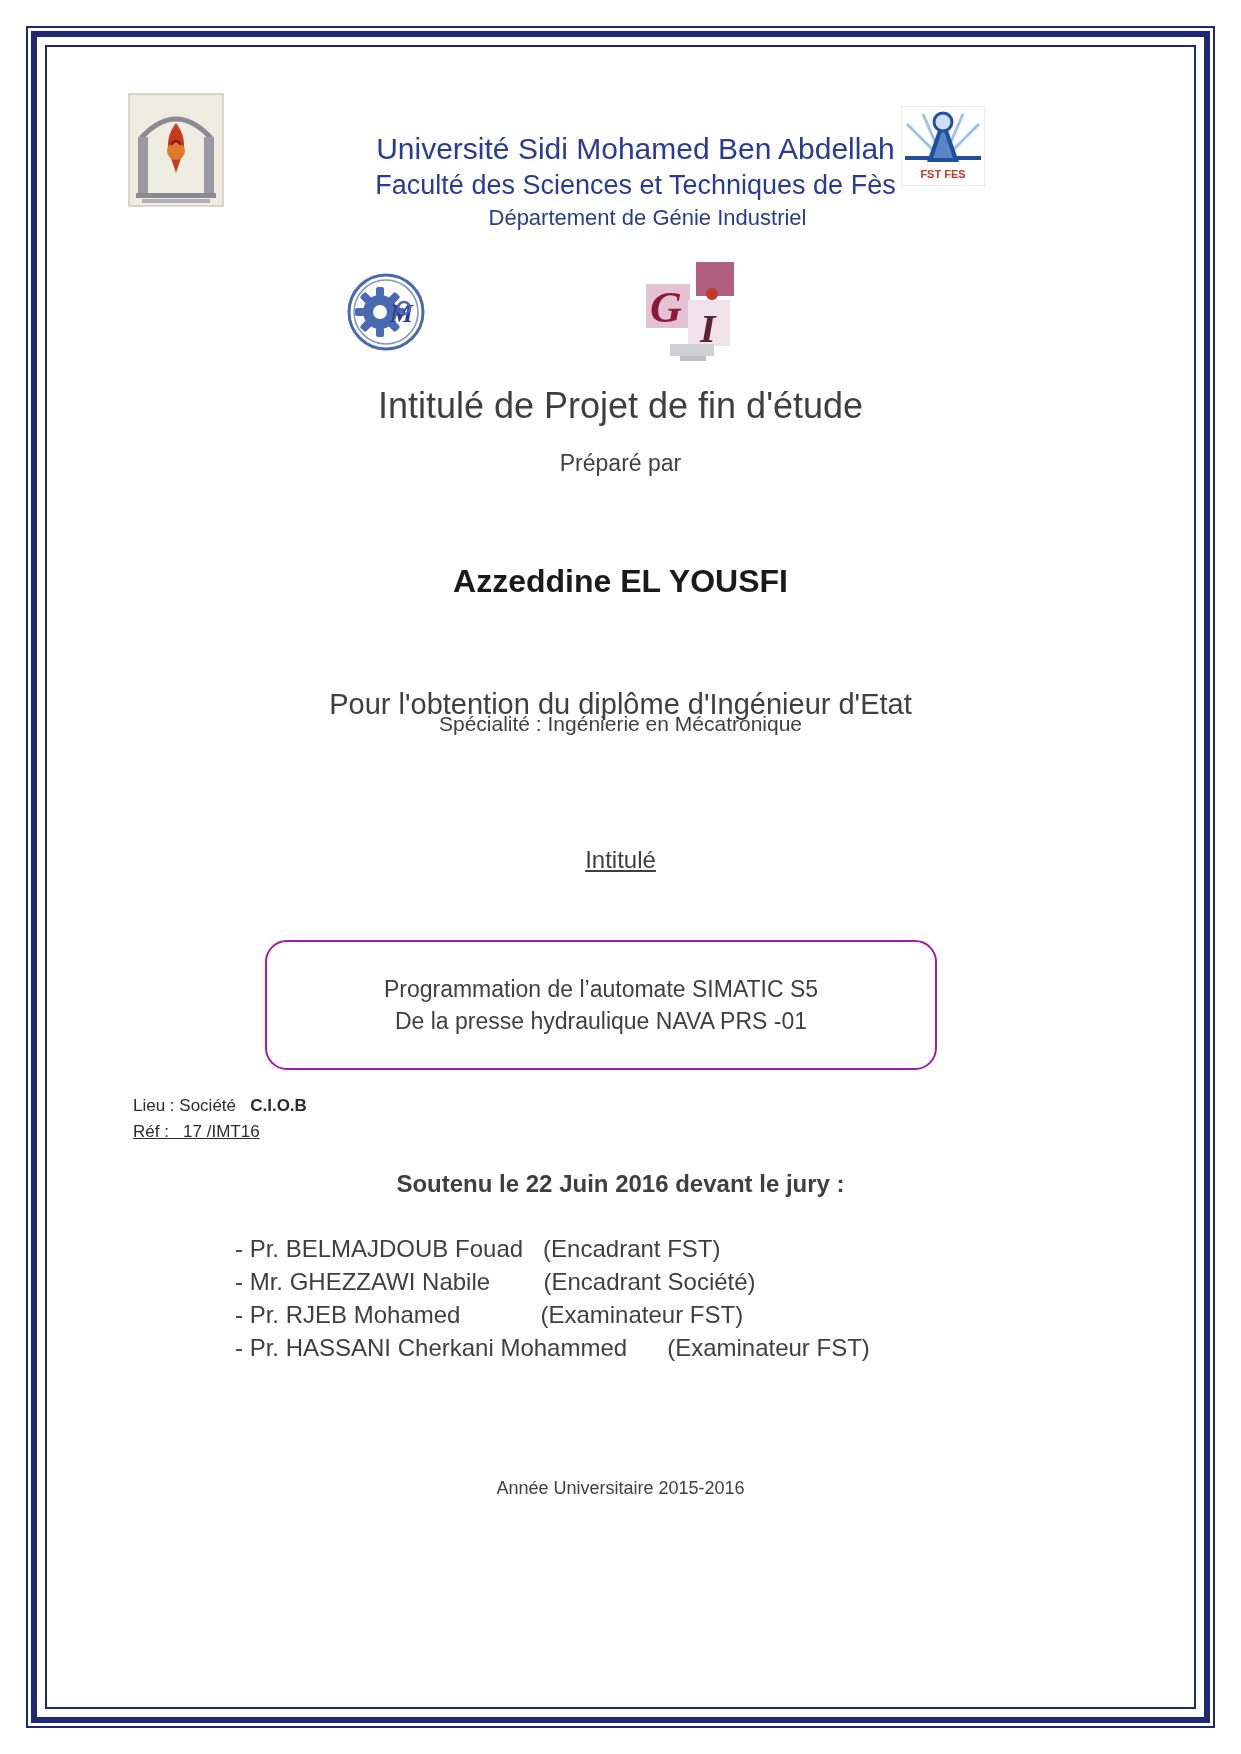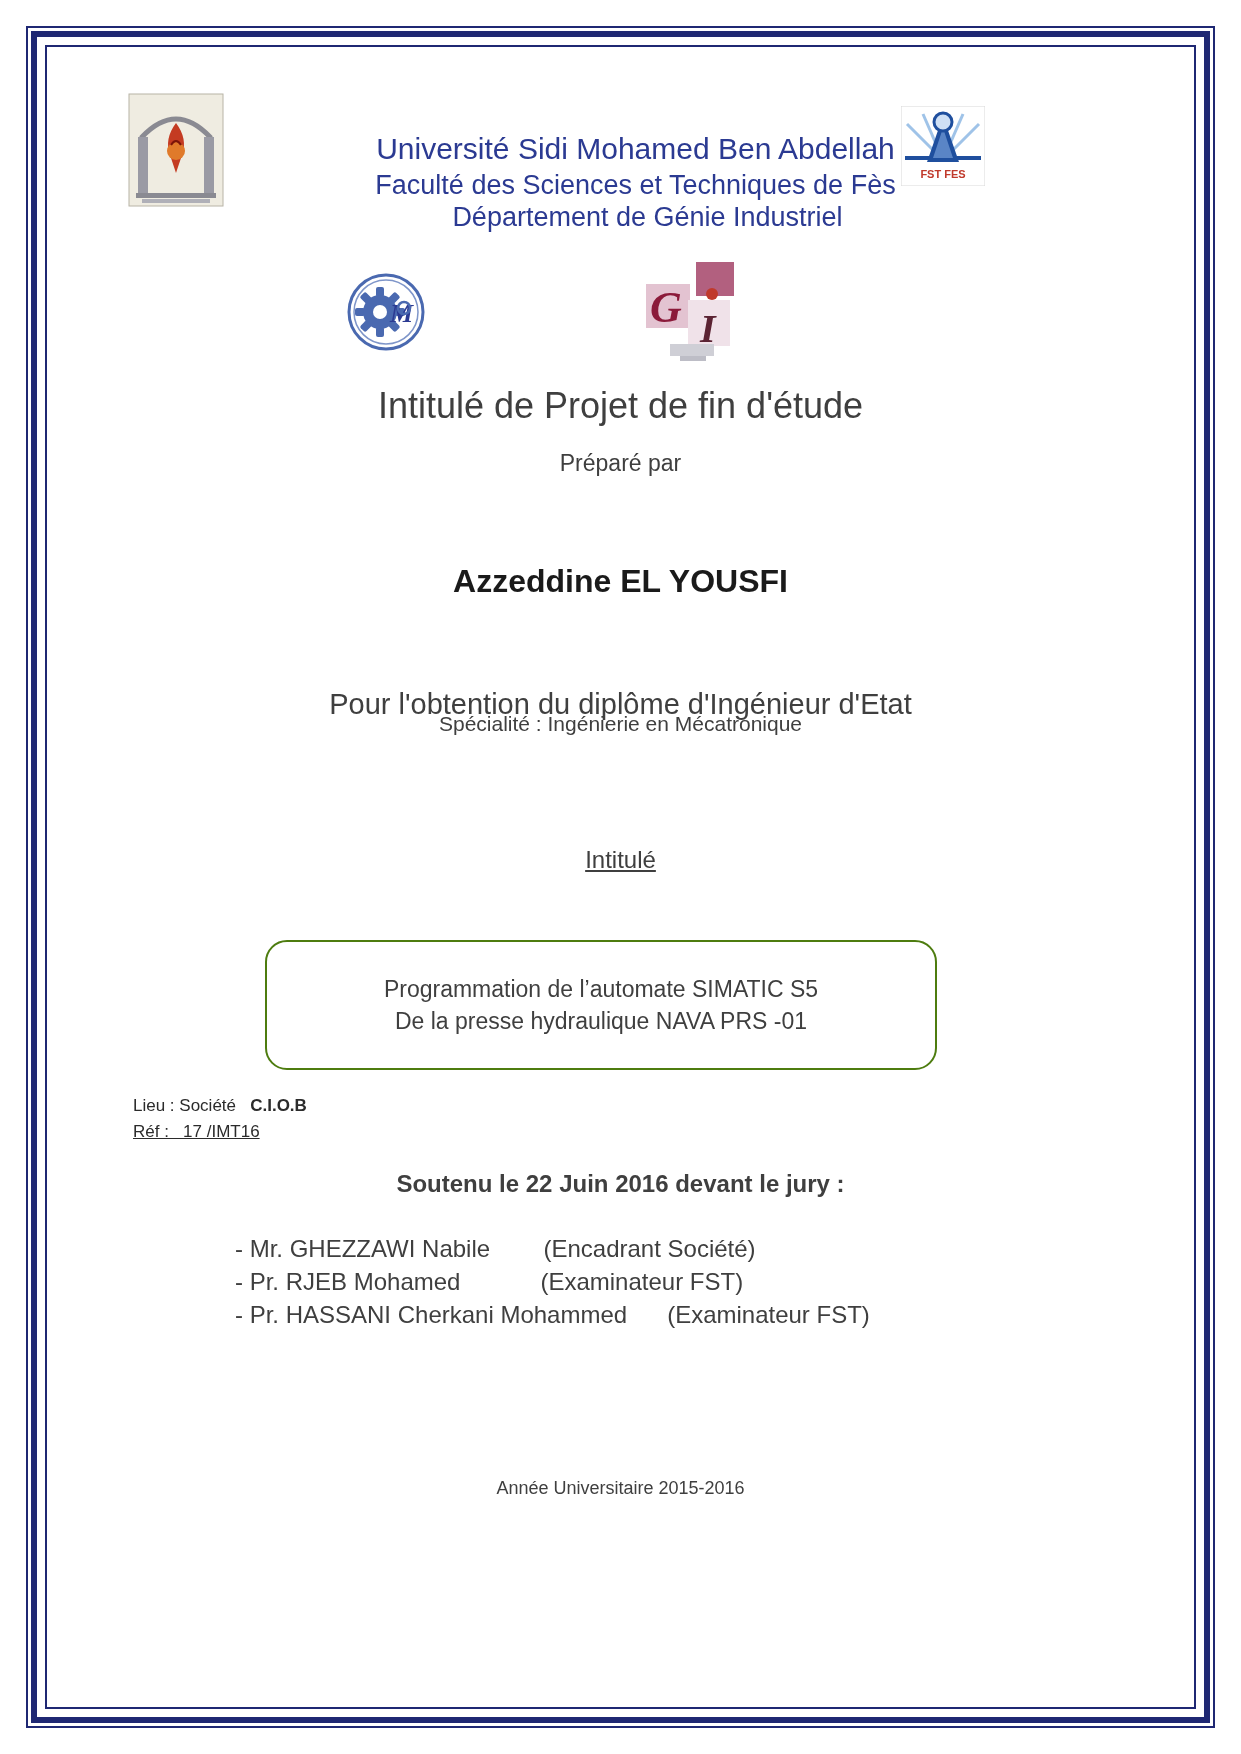--- a/index.html
+++ b/index.html
@@ -31,33 +31,33 @@
   .centered { left: 0; right: 0; text-align: center; }
 
   .uni-logo { left: 128px; top: 93px; width: 96px; height: 114px; }
   .fst-logo { left: 901px; top: 106px; width: 84px; height: 80px; }
   .gear-logo { left: 346px; top: 272px; width: 80px; height: 80px; }
   .gi-logo  { left: 640px; top: 260px; width: 100px; height: 102px; }
 
   .header-text { top: 130px; color: var(--header-blue); margin-left: 30px; }
   .header-line1 { font-size: 30px; line-height: 38px; }
   .header-line2 { font-size: 27px; line-height: 35px; }
-  .header-line3 { font-size: 27px; line-height: 29px; padding-left: 24px; }
+  .header-line3 { font-size: 22px; line-height: 29px; padding-left: 24px; }
 
   .memoir-title { top: 385px; font-size: 36px; color: var(--text-dark); }
   .prepared     { top: 450px; font-size: 23px; color: var(--text-dark); }
   .author       { top: 563px; font-size: 32px; font-weight: bold; color: var(--text-black); }
   .diploma      { top: 688px; font-size: 29px; color: var(--text-dark); }
   .specialty    { top: 712px; font-size: 21px; color: var(--text-dark); }
   .intitule     { top: 846px; font-size: 24px; color: var(--text-dark); }
   .intitule span { text-decoration: underline; }
 
   .subject-box {
     left: 265px; top: 940px; width: 672px; height: 130px;
-    border: 2px solid #4d7c0f; border-radius: 22px;
+    border: 2px solid #a21caf; border-radius: 22px;
     display: flex; flex-direction: column; justify-content: center; align-items: center;
     font-size: 23px; line-height: 32px; color: var(--text-dark); text-align: center;
     background: #ffffff;
   }
 
   .lieu-line { left: 133px; top: 1096px; font-size: 17px; color: #2b2b2b; white-space: pre-wrap; }
   .lieu-line .u { }
   .lieu-line .b { font-weight: bold; }
   .ref-line  { left: 133px; top: 1122px; font-size: 17px; color: #2b2b2b; white-space: pre-wrap; }
   .ref-line span { text-decoration: underline; }
@@ -172,20 +172,21 @@
     <div class="abs subject-box">
       <div>Programmation de l’automate SIMATIC  S5</div>
       <div>De la presse hydraulique NAVA PRS -01</div>
     </div>
 
     <div class="abs lieu-line"><span class="u">Lieu</span><span> : Société   </span><span class="b">C.I.O.B</span></div>
     <div class="abs ref-line"><span>Réf :   17 /IMT16</span></div>
 
     <div class="abs centered soutenu">Soutenu le 22 Juin 2016 devant le jury :</div>
     <div class="abs jury">
+      <div class="jury-line">- Pr. BELMAJDOUB Fouad   (Encadrant FST)</div>
       <div class="jury-line">- Mr. GHEZZAWI Nabile        (Encadrant Société)</div>
       <div class="jury-line">- Pr. RJEB Mohamed            (Examinateur FST)</div>
       <div class="jury-line">- Pr. HASSANI Cherkani Mohammed      (Examinateur FST)</div>
     </div>
 
     <div class="abs centered footer">Année Universitaire 2015-2016</div>
 
   </div>
 </div>
 

